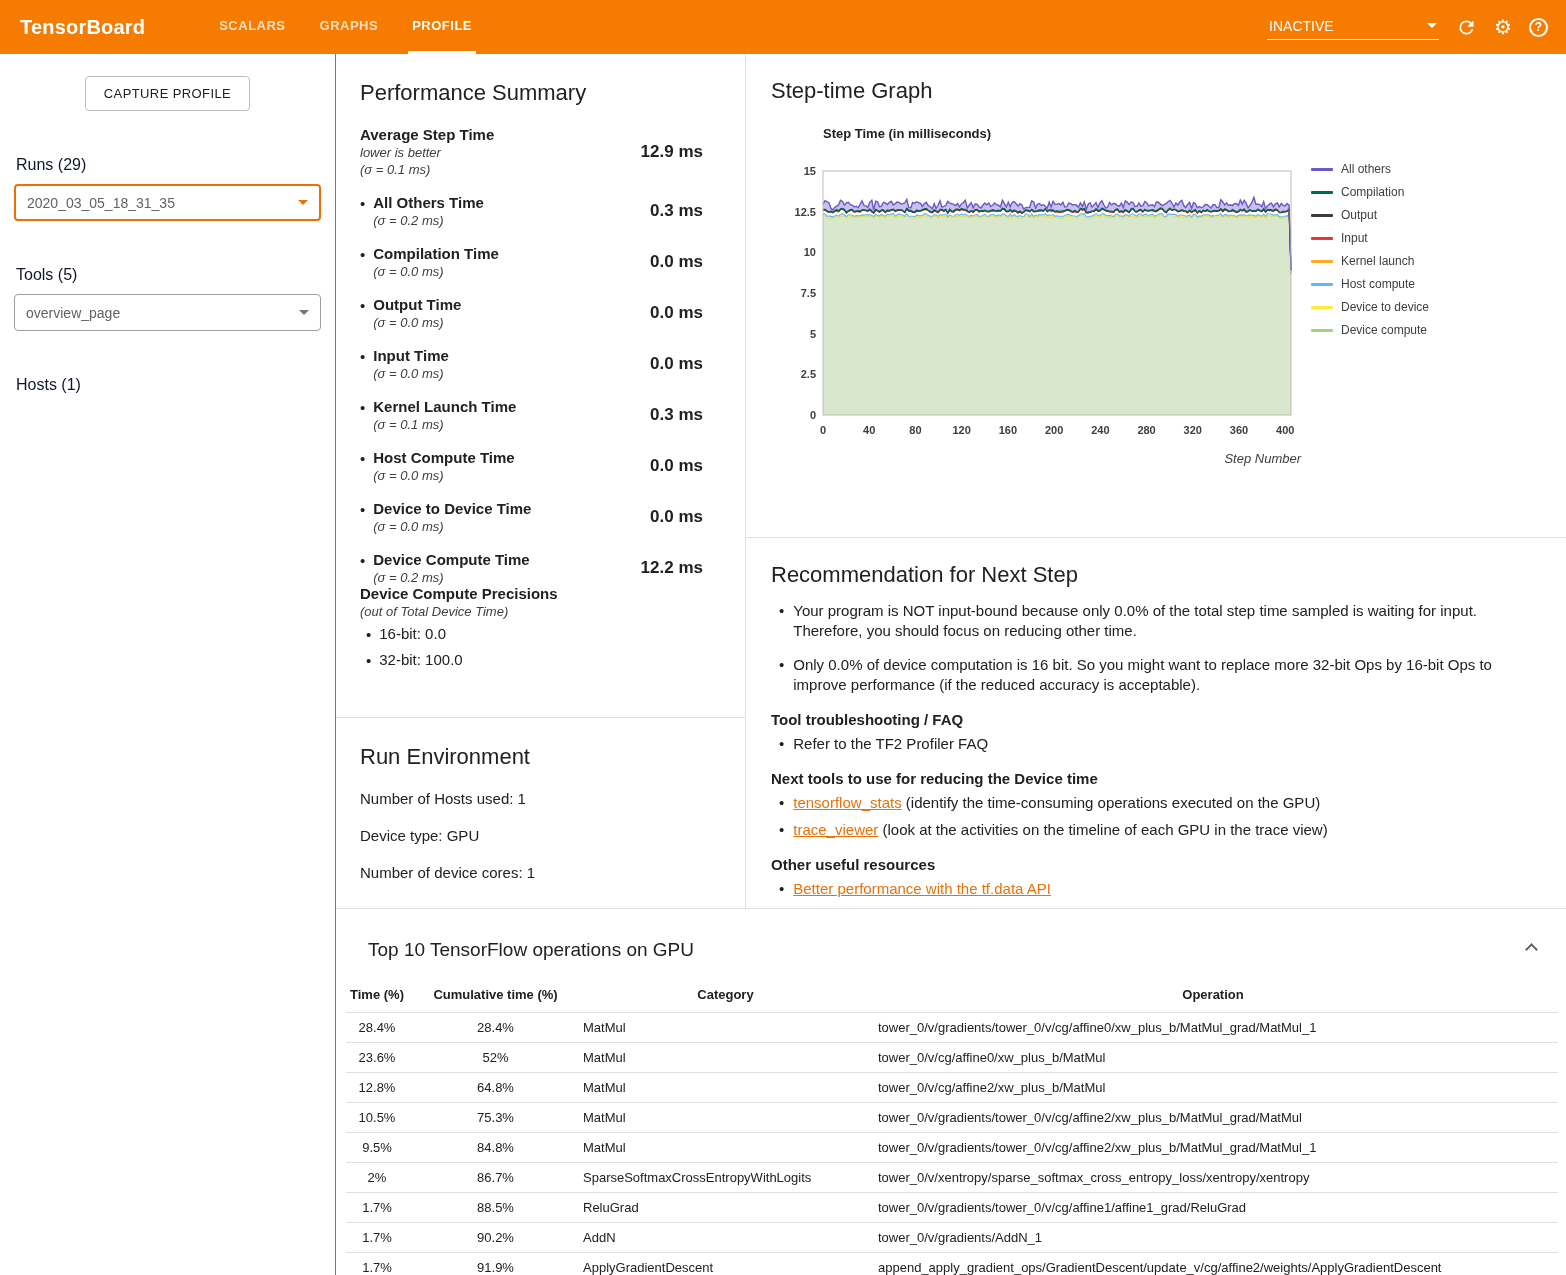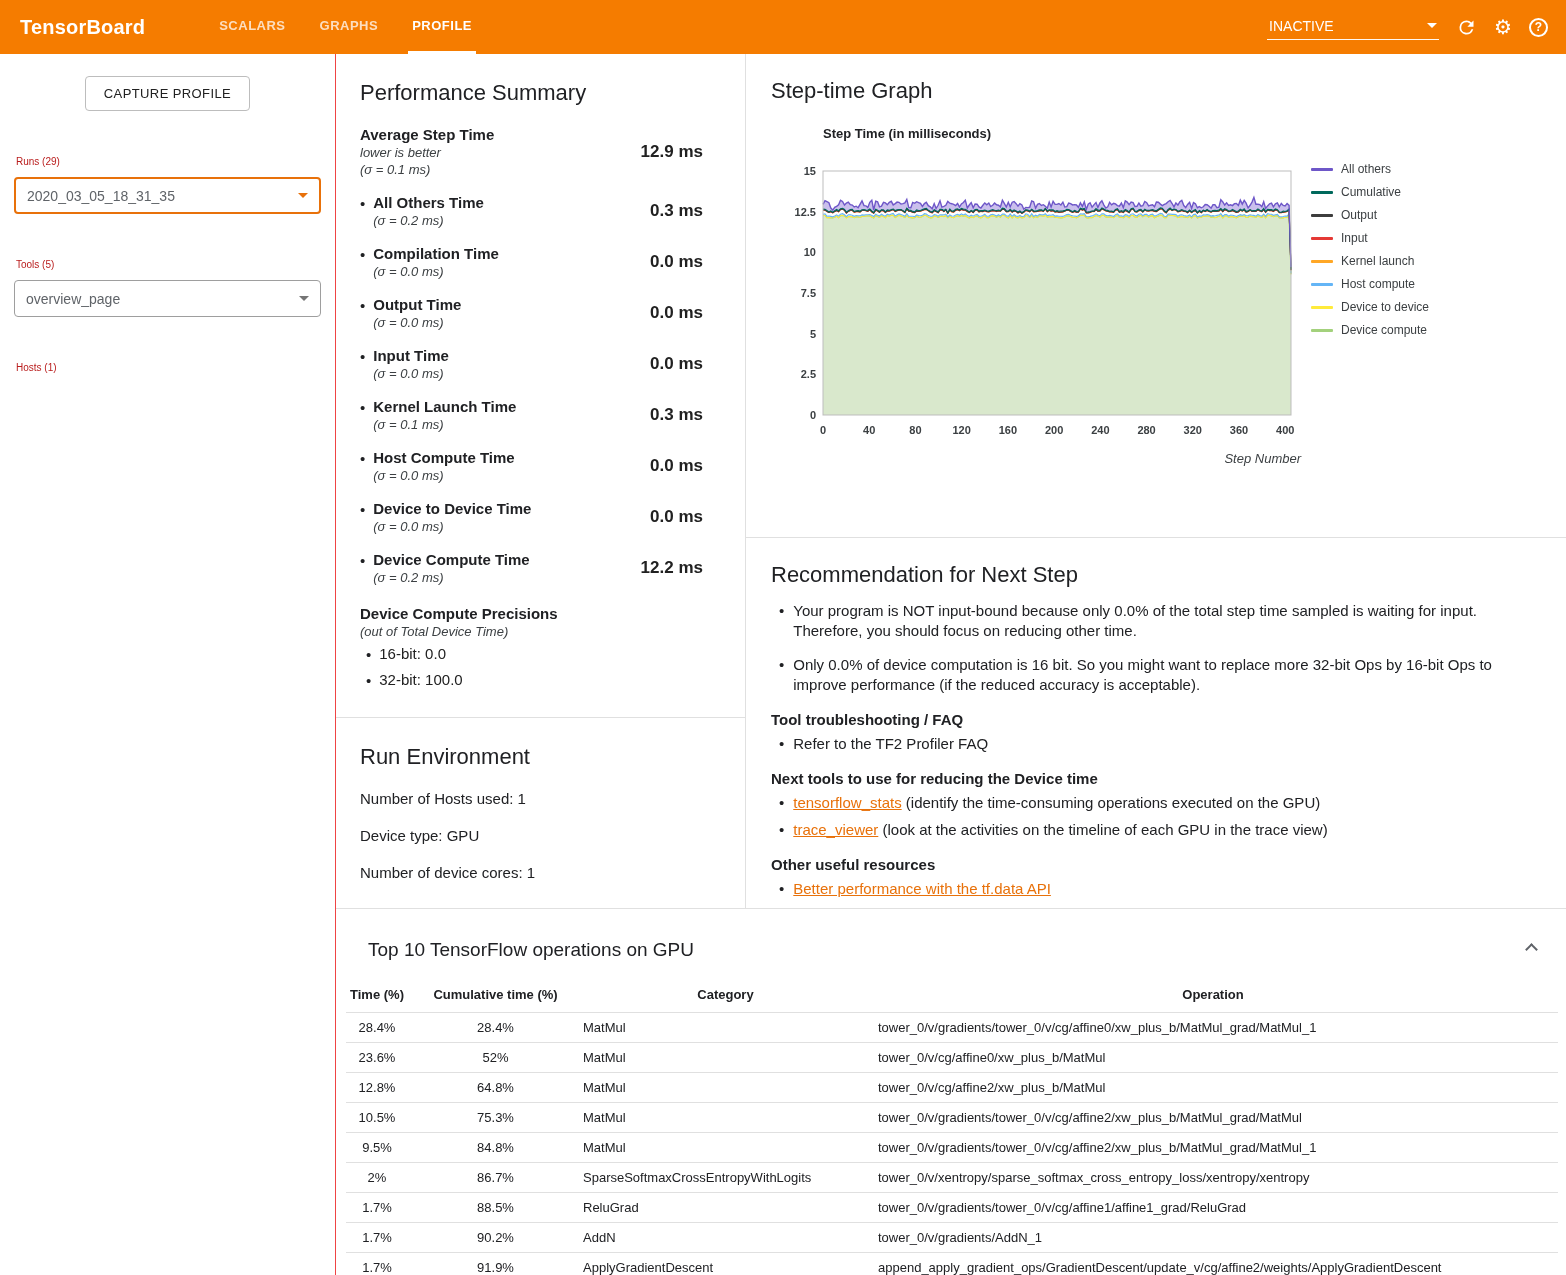--- a/index.html
+++ b/index.html
@@ -28,35 +28,35 @@
   .runenv{flex:1;padding:26px 24px 0}
   .col-right{flex:1;display:flex;flex-direction:column;min-width:0}
   .graph-card{height:484px;border-bottom:1px solid #e0e0e0;padding:24px 0 16px 25px}
   .reco{flex:1;padding:24px 30px 0 25px;overflow:hidden}
   .ops{height:367px;border-top:0;padding:26px 8px 0 10px;overflow:hidden}
 
   .h1{font-size:22px;font-weight:400;color:#202124}
 
   
   .capture-btn{display:block;margin:0 auto;background:#fff;border:1px solid #bdbdbd;border-radius:4px;padding:9px 18px;font-size:13px;font-weight:500;letter-spacing:.4px;color:#212121;cursor:pointer;font-family:inherit}
-  .side-label{font-size:10px;color:#b91c1c;margin:45px 0 10px 2px}
+  .side-label{font-size:16px;color:#0f172a;margin:45px 0 10px 2px}
   .select{height:37px;border:1px solid #9e9e9e;border-radius:4px;display:flex;align-items:center;justify-content:space-between;padding:0 11px;font-size:14px;color:#5f6368;cursor:pointer;background:#fff}
   .select.runs{border:2px solid #e8710a}
   .caret-gray{width:0;height:0;border-left:5px solid transparent;border-right:5px solid transparent;border-top:5px solid #757575}
   .caret-orange{width:0;height:0;border-left:5px solid transparent;border-right:5px solid transparent;border-top:5px solid #e8710a}
 
   
   .avg-row{display:flex;justify-content:space-between;align-items:center;margin-top:20px}
   .m-label{font-size:15px;font-weight:700;color:#202124}
   .m-note,.m-sigma{font-size:13px;font-style:italic;color:#3c4043;margin-top:2px}
   .m-value{font-size:17px;font-weight:700;margin-right:18px;white-space:nowrap}
   .metric-row{display:flex;justify-content:space-between;align-items:center;margin-top:17px}
   .m-left{display:flex;gap:8px}
   .bullet-dot{font-size:15px;line-height:1.3;color:#202124}
-  .prec{margin-top:20px}
+  .prec{}
   .prec-item{display:flex;gap:8px;font-size:15px;margin:6px 0 0 6px}
 
   
   .env-line{font-size:15px;margin-top:20px;color:#202124}
 
   
   .chart-row{display:flex;margin-top:22px}
   .chart-wrap{margin-left:10px}
   .chart-title{font-size:13px;font-weight:700;margin:0 0 20px 42px;color:#202124}
   #chart-svg .tick{font-family:"Liberation Sans",sans-serif;font-size:11px;font-weight:700;fill:#3c4043}
@@ -294,21 +294,21 @@
                 </svg>
               <div class="xlabel">Step Number</div>
             </div>
             <div class="legend" id="legend">
                 <div class="legend-item">
                   <span class="legend-swatch" style="background: rgb(110, 87, 200);"></span>
                   <span class="legend-label">All others</span>
                 </div>
                 <div class="legend-item">
                   <span class="legend-swatch" style="background: rgb(0, 105, 92);"></span>
-                  <span class="legend-label">Cumulative</span>
+                  <span class="legend-label">Compilation</span>
                 </div>
                 <div class="legend-item">
                   <span class="legend-swatch" style="background: rgb(61, 61, 61);"></span>
                   <span class="legend-label">Output</span>
                 </div>
                 <div class="legend-item">
                   <span class="legend-swatch" style="background: rgb(229, 57, 53);"></span>
                   <span class="legend-label">Input</span>
                 </div>
                 <div class="legend-item">

